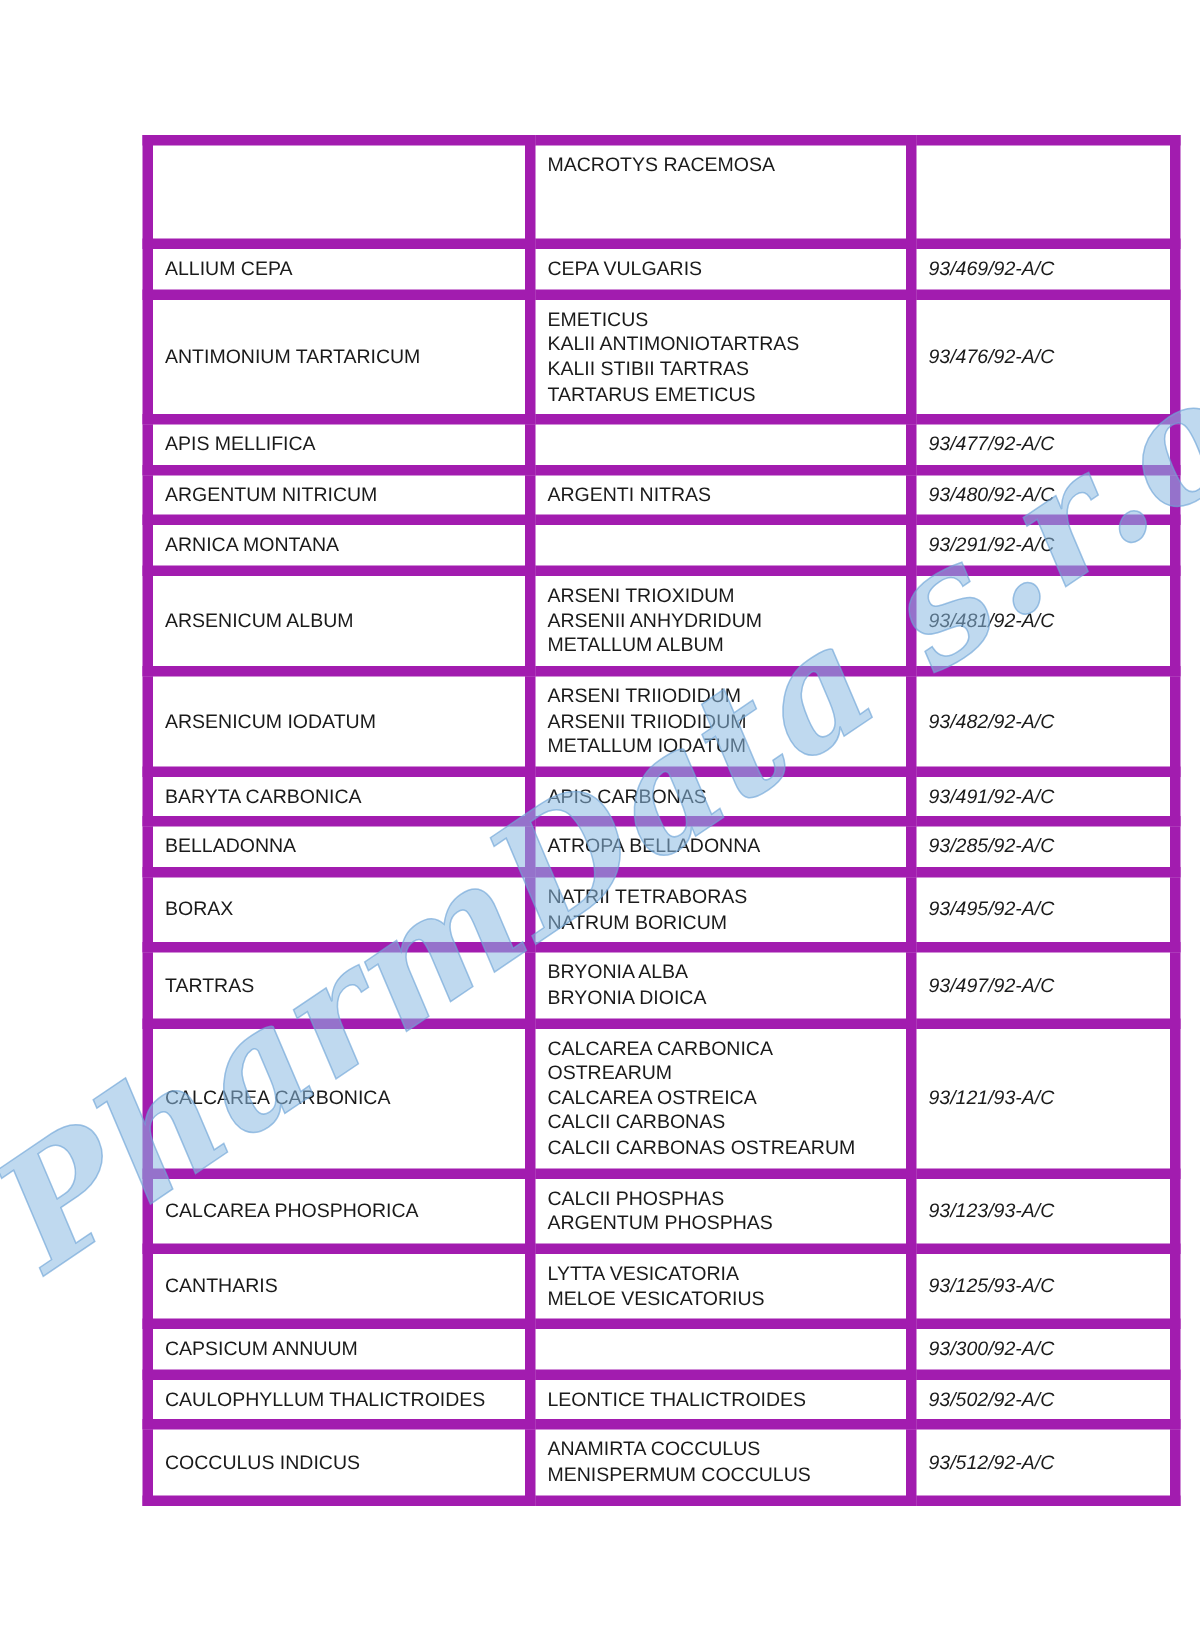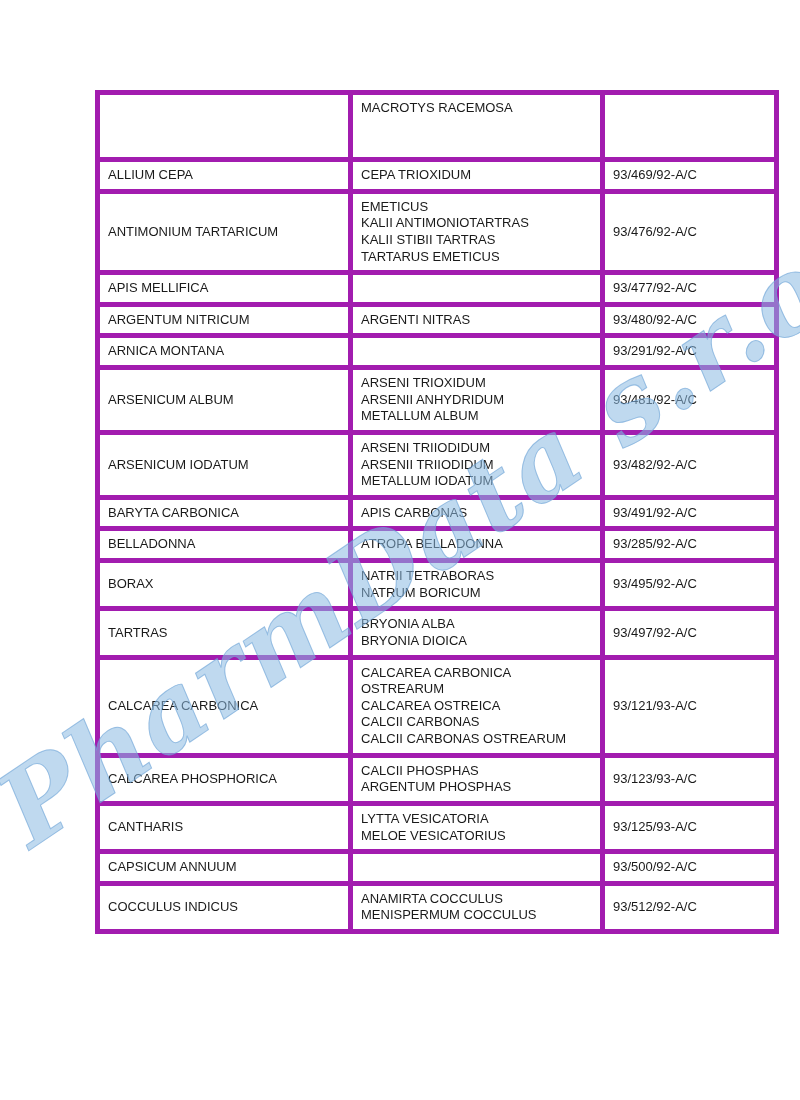--- a/index.html
+++ b/index.html
@@ -23,37 +23,38 @@
     position: absolute;
     left: 95px;
     top: 90px;
     width: 616px;
     border-collapse: collapse;
     table-layout: fixed;
     font-size: 13px;
     line-height: 1.28;
   }
   table.remedy-table td {
-    border: 5px solid #a21caf;
+    border: 7px solid #a21caf;
     padding: 5px 8px;
     vertical-align: middle;
     overflow: hidden;
     word-wrap: break-word;
     margin-top: 28px;
   }
   td.c-name {
     width: 232px;
     font-weight: normal;
   }
   td.c-syn {
     width: 231px;
     white-space: pre-line;
   }
   td.c-reg {
     width: 153px;
+    font-style: italic;
   }
   tr.continuation td {
     height: 52px;
     vertical-align: top;
   }
   .watermark {
     position: absolute;
     left: -70px;
     top: 495px;
     width: 940px;
@@ -80,21 +81,21 @@
   <table class="remedy-table">
     <tbody id="tbody">
   <tr class="continuation">
     <td class="c-name"></td>
     <td class="c-syn">MACROTYS RACEMOSA</td>
     <td class="c-reg"></td>
   </tr>
 
   <tr>
     <td class="c-name">ALLIUM CEPA</td>
-    <td class="c-syn">CEPA TRIOXIDUM</td>
+    <td class="c-syn">CEPA VULGARIS</td>
     <td class="c-reg">93/469/92-A/C</td>
   </tr>
 
 
   <tr>
     <td class="c-name">ANTIMONIUM TARTARICUM</td>
     <td class="c-syn">EMETICUS
 KALII ANTIMONIOTARTRAS
 KALII STIBII TARTRAS
 TARTARUS EMETICUS</td>
@@ -180,23 +181,28 @@
   <tr>
     <td class="c-name">CANTHARIS</td>
     <td class="c-syn">LYTTA VESICATORIA
 MELOE VESICATORIUS</td>
     <td class="c-reg">93/125/93-A/C</td>
   </tr>
 
   <tr>
     <td class="c-name">CAPSICUM ANNUUM</td>
     <td class="c-syn"></td>
-    <td class="c-reg">93/500/92-A/C</td>
-  </tr>
-
+    <td class="c-reg">93/300/92-A/C</td>
+  </tr>
+
+  <tr>
+    <td class="c-name">CAULOPHYLLUM THALICTROIDES</td>
+    <td class="c-syn">LEONTICE THALICTROIDES</td>
+    <td class="c-reg">93/502/92-A/C</td>
+  </tr>
 
   <tr>
     <td class="c-name">COCCULUS INDICUS</td>
     <td class="c-syn">ANAMIRTA COCCULUS
 MENISPERMUM COCCULUS</td>
     <td class="c-reg">93/512/92-A/C</td>
   </tr>
 </tbody>
   </table>
 

